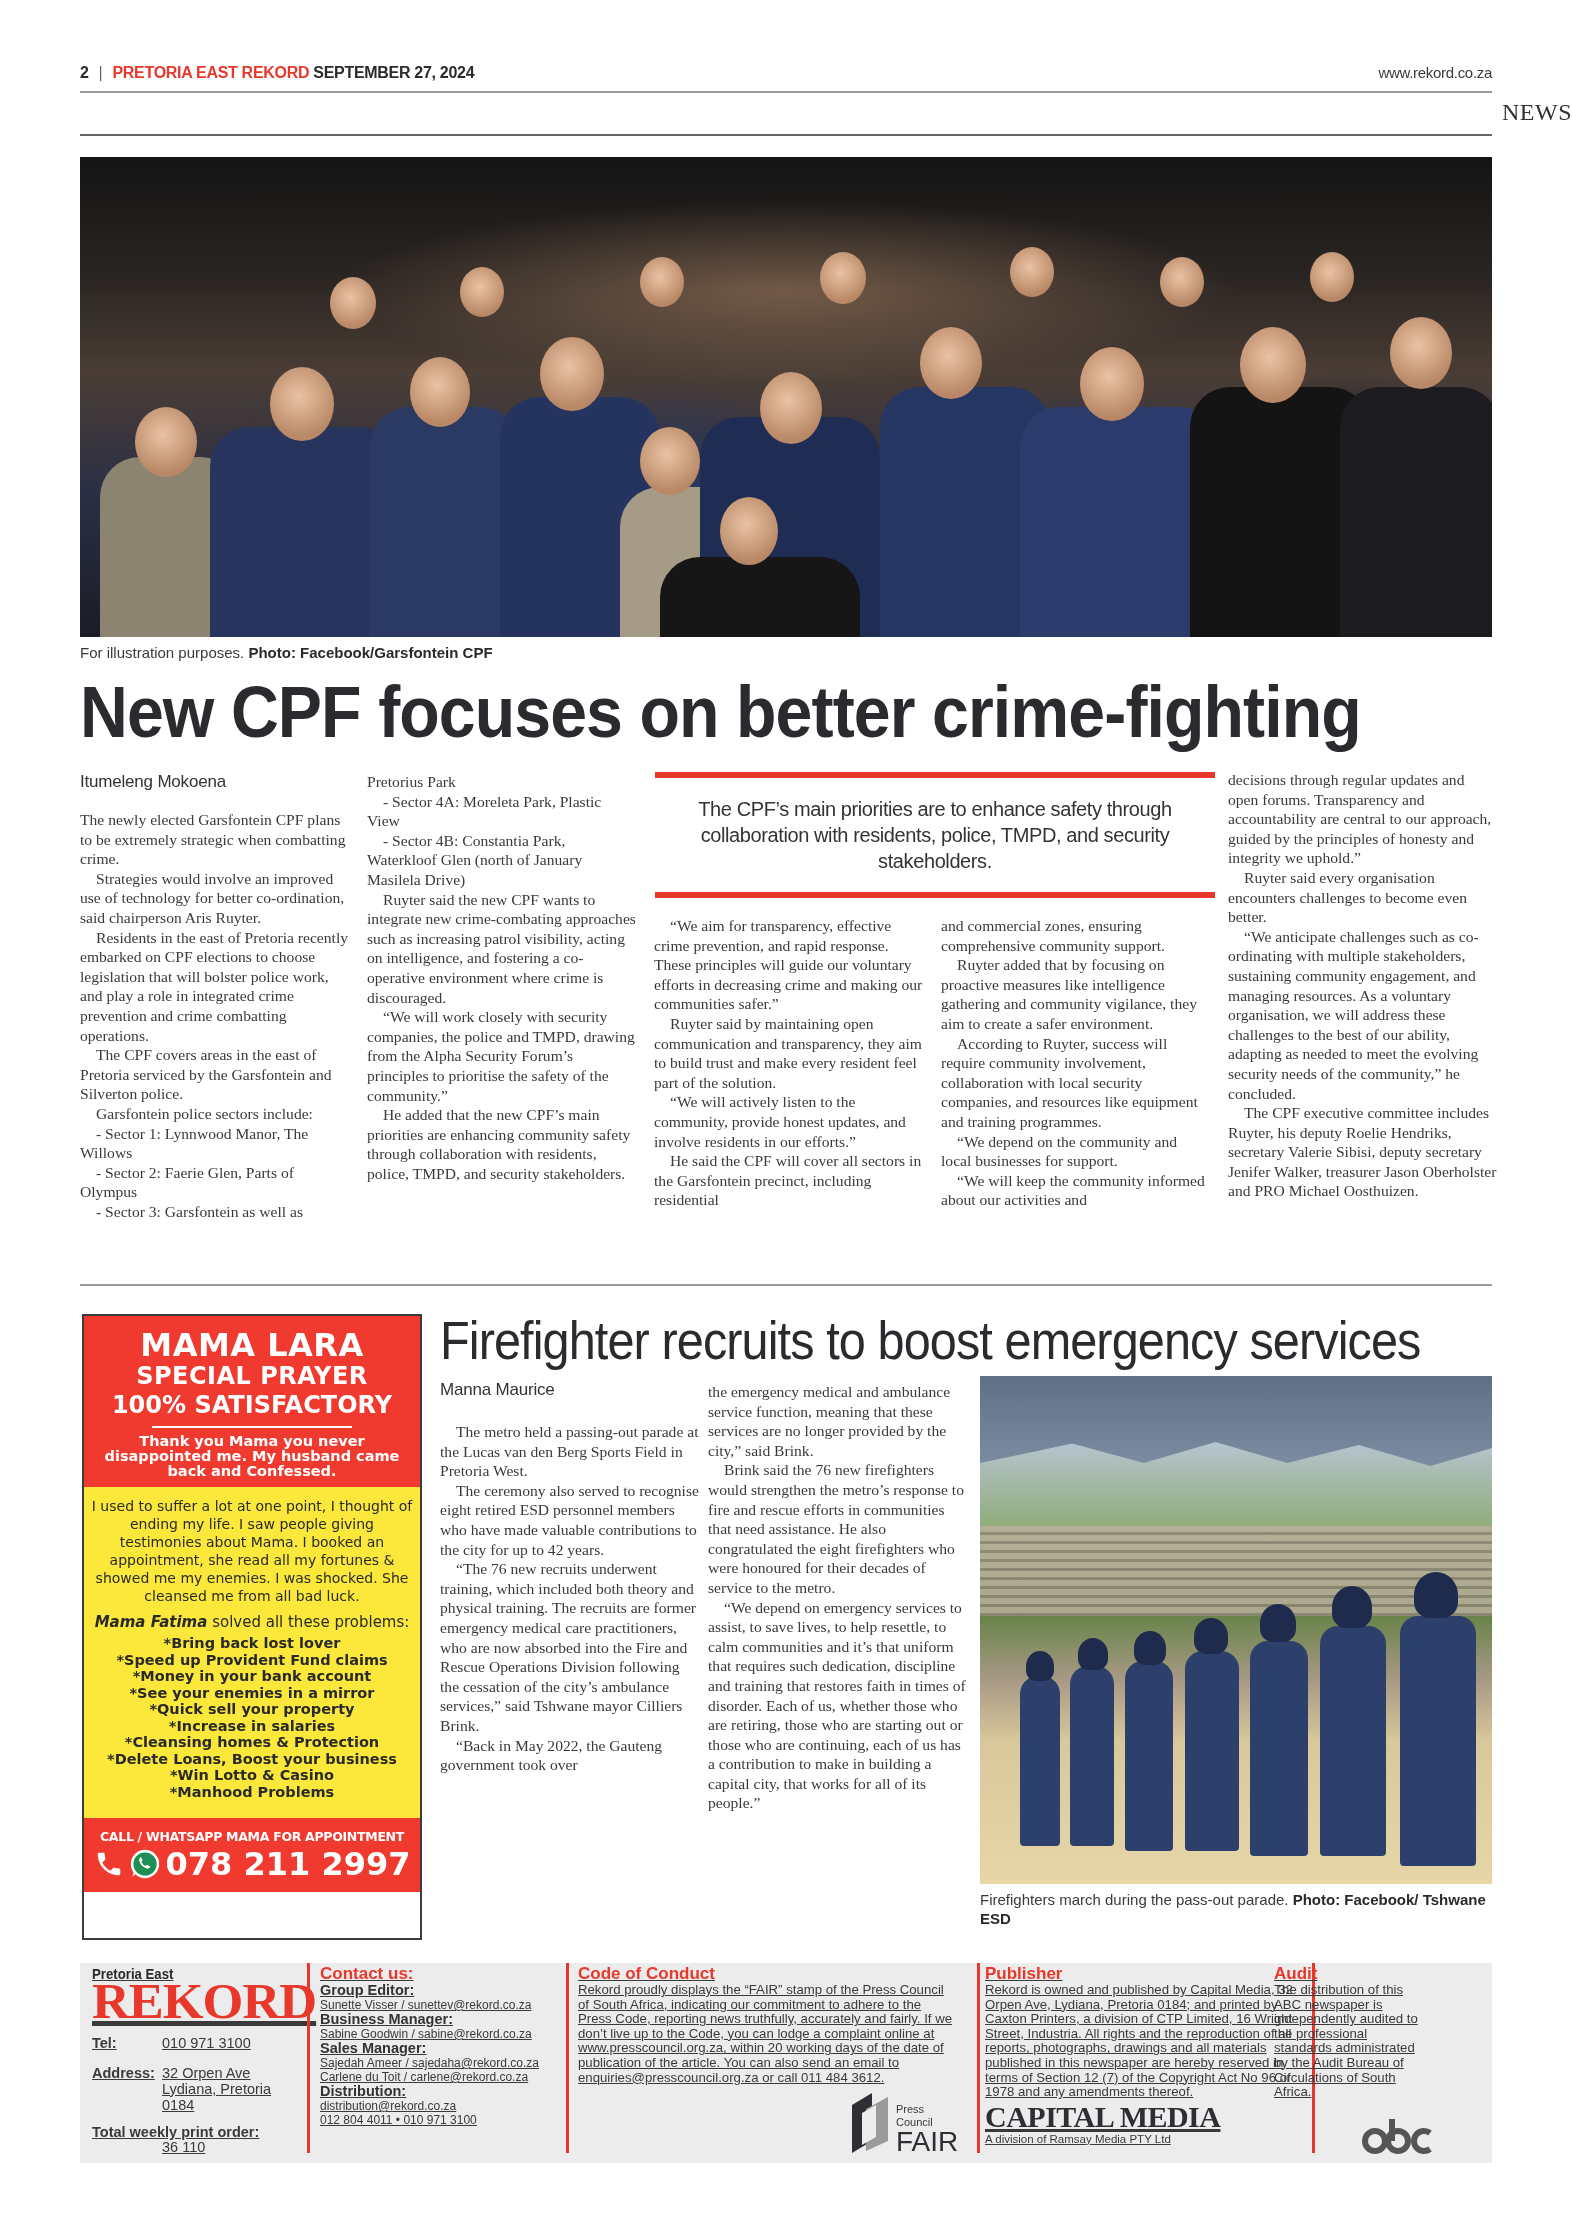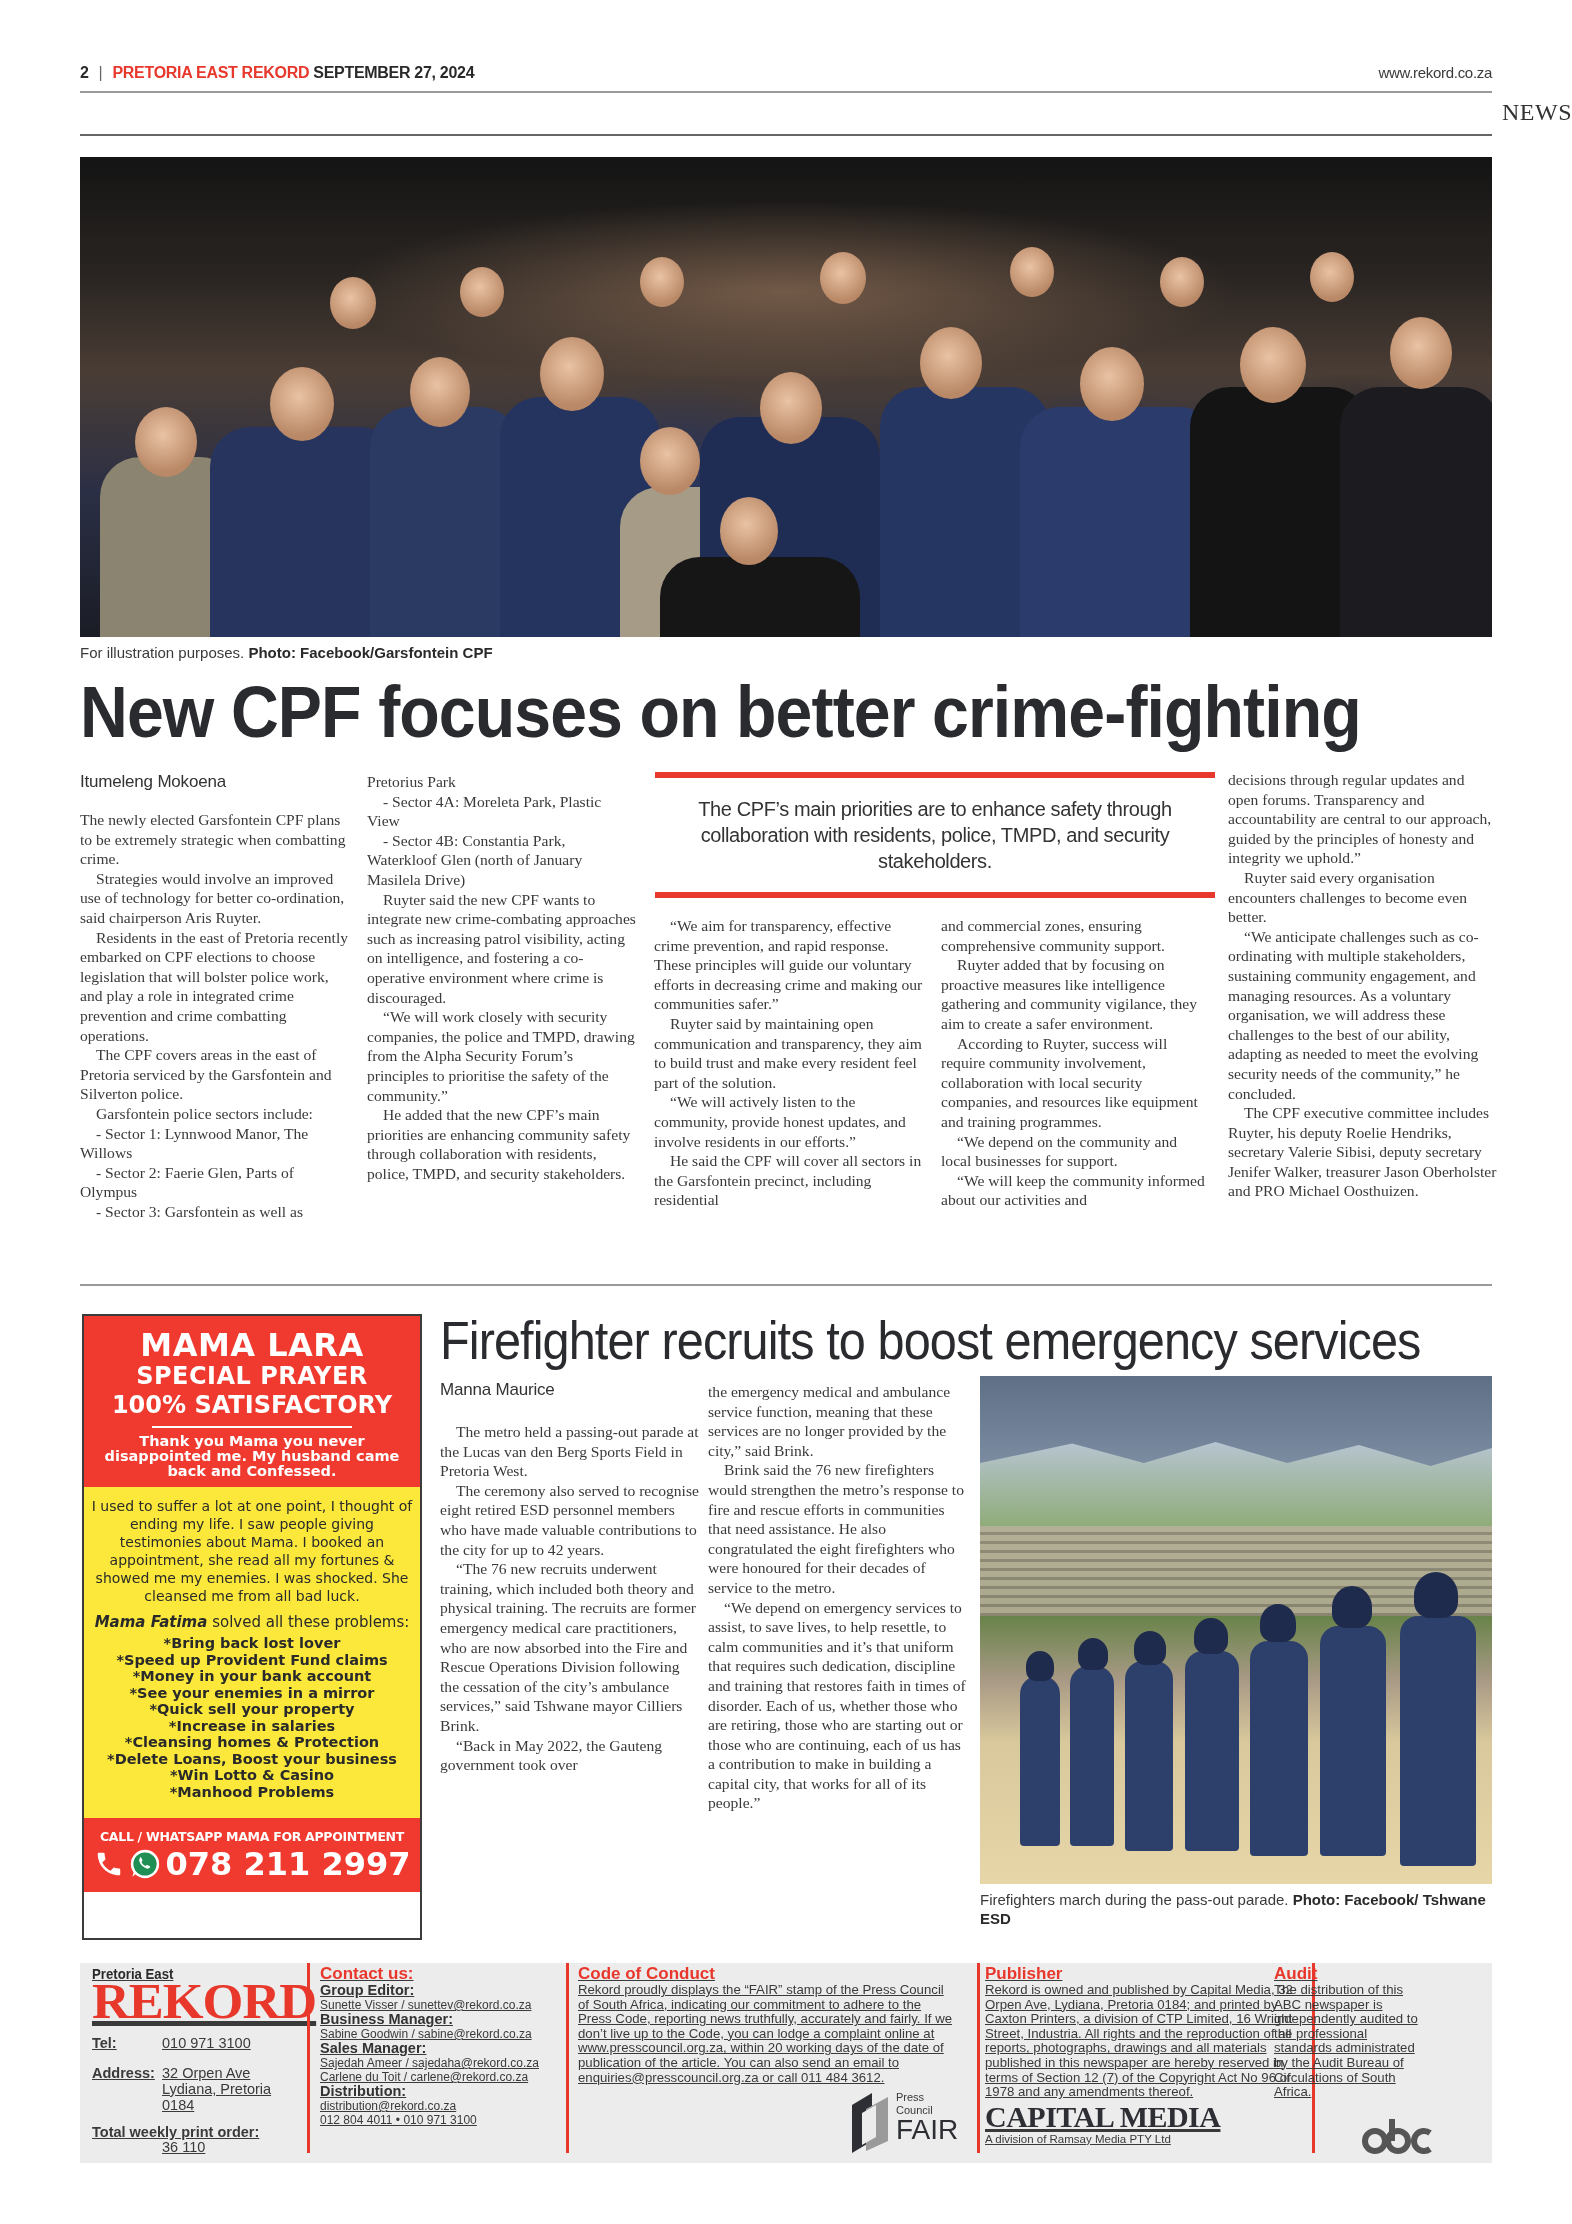--- a/index.html
+++ b/index.html
@@ -298,21 +298,21 @@
     <div class="fsm">Carlene du Toit / carlene@rekord.co.za</div>
     <div class="fsub">Distribution:</div>
     <div class="fsm">distribution@rekord.co.za</div>
     <div class="fsm">012 804 4011 • 010 971 3100</div>
   </div>
 
   <div class="fsep" style="left:486px;"></div>
   <div class="fcol" style="left:498px;top:2px;width:392px;">
     <div class="fh">Code of Conduct</div>
     <div class="ftxt" style="width:380px;">Rekord proudly displays the “FAIR” stamp of the Press Council of South Africa, indicating our commitment to adhere to the Press Code, reporting news truthfully, accurately and fairly. If we don’t live up to the Code, you can lodge a complaint online at www.presscouncil.org.za, within 20 working days of the date of publication of the article. You can also send an email to enquiries@presscouncil.org.za or call 011 484 3612.</div>
-    <div style="position:absolute;left:272px;top:126px;display:flex;gap:6px;">
+    <div style="position:absolute;left:272px;top:126px;display:flex;align-items:flex-end;gap:6px;">
       <svg width="40" height="64" viewBox="0 0 40 64">
         <polygon points="2,14 22,2 22,50 2,62" fill="#2d2f34"></polygon>
         <polygon points="16,18 38,6 38,50 16,60" fill="#9a9a9a"></polygon>
         <polygon points="12,22 26,14 26,46 12,54" fill="#ececec"></polygon>
       </svg>
       <div style="line-height:13px;">
         <div style="font-size:11px;">Press</div>
         <div style="font-size:11px;">Council</div>
         <div style="font-size:28px;line-height:26px;color:#2d2f34;">FAIR</div>
       </div>

